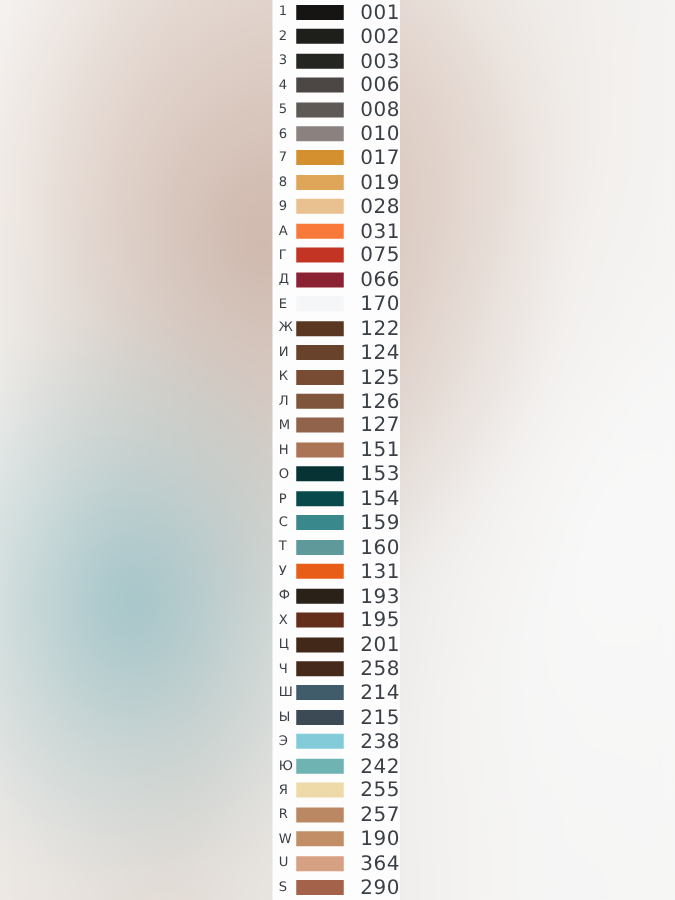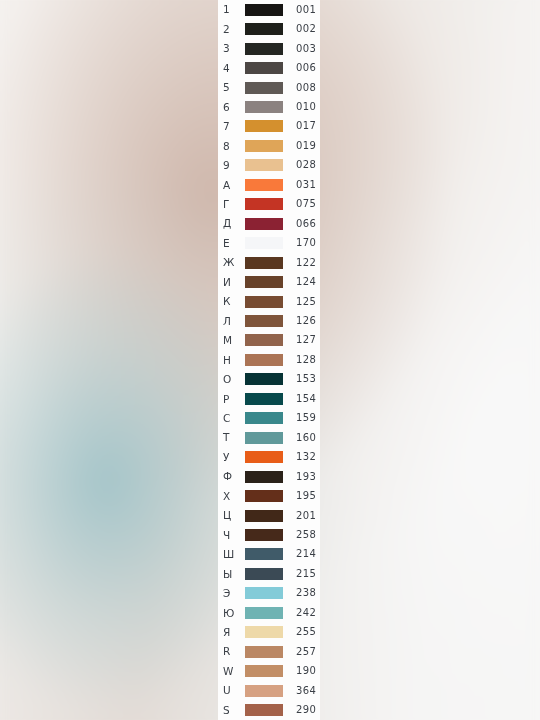--- a/index.html
+++ b/index.html
@@ -55,21 +55,21 @@
   }
   .row-chip {
     width: 38px;
     height: 12px;
     flex: 0 0 38px;
   }
   .row-code {
     flex: 1;
     text-align: left;
     padding-left: 13px;
-    font-size: 10px;
+    font-size: 16px;
     color: #3a3f46;
     letter-spacing: 0.4px;
     line-height: 1;
   }
 </style>
 </head>
 <body>
 
 <div id="root">
 
@@ -163,21 +163,21 @@
           <span class="row-code">126</span>
         </div>
         <div class="swatch-row">
           <span class="row-key">М</span>
           <span class="row-chip" style="background-color: rgb(145, 99, 75);"></span>
           <span class="row-code">127</span>
         </div>
         <div class="swatch-row">
           <span class="row-key">Н</span>
           <span class="row-chip" style="background-color: rgb(171, 116, 85);"></span>
-          <span class="row-code">128</span>
+          <span class="row-code">151</span>
         </div>
         <div class="swatch-row">
           <span class="row-key">О</span>
           <span class="row-chip" style="background-color: rgb(7, 51, 53);"></span>
           <span class="row-code">153</span>
         </div>
         <div class="swatch-row">
           <span class="row-key">Р</span>
           <span class="row-chip" style="background-color: rgb(8, 74, 76);"></span>
           <span class="row-code">154</span>
@@ -188,21 +188,21 @@
           <span class="row-code">159</span>
         </div>
         <div class="swatch-row">
           <span class="row-key">Т</span>
           <span class="row-chip" style="background-color: rgb(96, 153, 154);"></span>
           <span class="row-code">160</span>
         </div>
         <div class="swatch-row">
           <span class="row-key">У</span>
           <span class="row-chip" style="background-color: rgb(232, 93, 24);"></span>
-          <span class="row-code">132</span>
+          <span class="row-code">131</span>
         </div>
         <div class="swatch-row">
           <span class="row-key">Ф</span>
           <span class="row-chip" style="background-color: rgb(42, 33, 25);"></span>
           <span class="row-code">193</span>
         </div>
         <div class="swatch-row">
           <span class="row-key">Х</span>
           <span class="row-chip" style="background-color: rgb(100, 47, 26);"></span>
           <span class="row-code">195</span>

